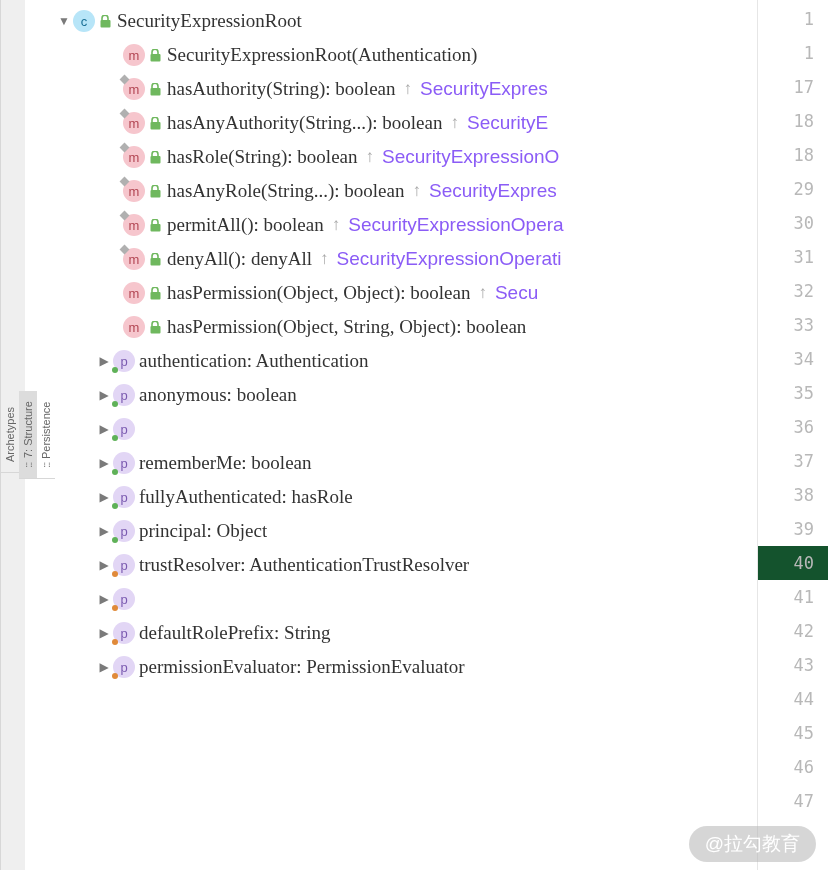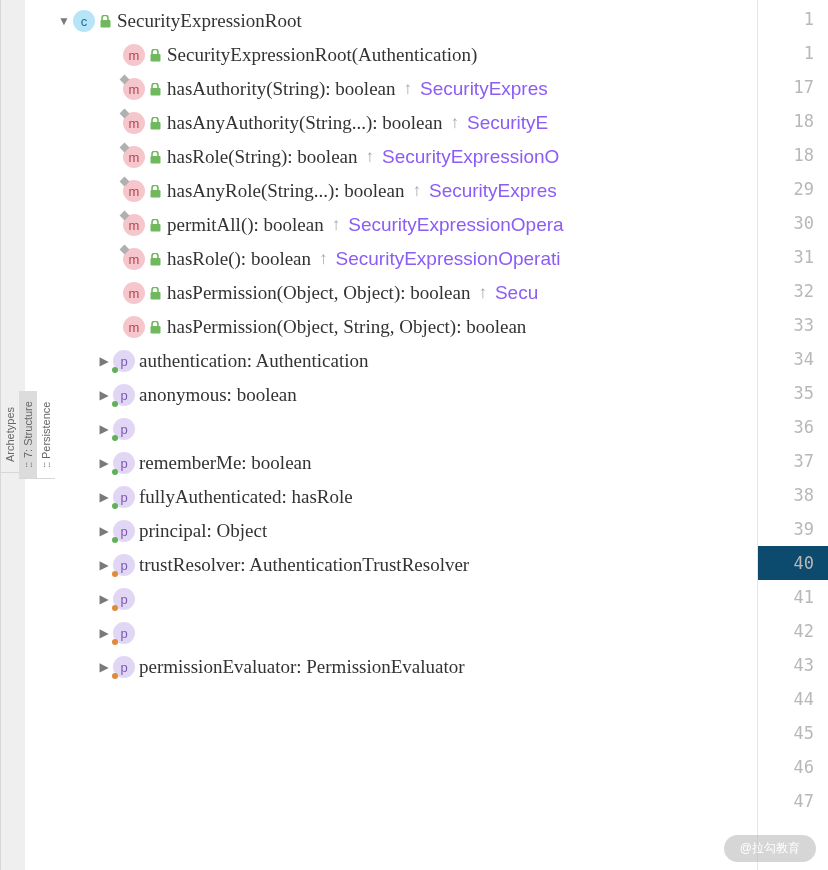--- a/index.html
+++ b/index.html
@@ -20,22 +20,22 @@
   .dot-green{position:absolute;width:6px;height:6px;border-radius:3px;background:#5fb158;bottom:-1px;left:-1px;}
   .dot-orange{position:absolute;width:6px;height:6px;border-radius:3px;background:#e08a3a;bottom:-1px;left:-1px;}
   .corner-grey{position:absolute;width:7px;height:7px;background:#b0b0b0;top:-2px;left:-2px;transform:rotate(45deg);}
   .lock{width:12px;height:14px;margin-right:6px;display:flex;align-items:center;justify-content:center;flex:0 0 12px;}
   .lock svg{display:block;}
   .label{flex:0 1 auto;overflow:hidden;font-family:Liberation Serif, serif;}
   .origin{color:#8b5cf6;margin-left:8px;flex:0 1 auto;overflow:hidden;}
   .arrowup{color:#a8a8a8;margin-left:8px;font-size:17px;}
   .gutter{width:70px;border-left:1px solid #e6e6e6;background:#fff;padding-top:2px;}
   .gutter .ln{height:34px;display:flex;align-items:center;justify-content:flex-end;padding-right:14px;color:#b8b8b8;font-family:Menlo,Consolas,monospace;font-size:17px;}
-  .gutter .ln.hl{background:#0c4a6e;text-align:right;}
-  .watermark{position:absolute;right:12px;bottom:8px;background:rgba(180,180,180,.55);color:#fff;font-size:12px;padding:5px 16px;border-radius:20px;pointer-events:none;}
+  .gutter .ln.hl{background:#14532d;text-align:right;}
+  .watermark{position:absolute;right:12px;bottom:8px;background:rgba(180,180,180,.55);color:#fff;font-size:19px;padding:5px 16px;border-radius:20px;pointer-events:none;}
 </style>
 </head>
 <body>
 
 <div class="app">
   <div class="leftbar">
     <div class="slot">
         <span>Archetypes</span>
       </div>
     <div class="slot active">
@@ -146,21 +146,21 @@
         <div class="row">
           <span class="tw"></span>
           <span class="sp" style="width:50px"></span>
           <span class="badge m">m<span class="corner-grey"></span></span>
           <span class="lock">
             <svg width="11" height="13" viewBox="0 0 11 13">
               <path d="M2 5 V3.2 a3 3 0 0 1 6 0 V5" fill="none" stroke="#6fb85e" stroke-width="1.6"></path>
               <rect x="0.5" y="5" width="10" height="7.5" rx="1" fill="#6fb85e"></rect>
             </svg>
           </span>
-          <span class="label">hasRole(): boolean</span>
+          <span class="label">denyAll(): denyAll</span>
           <span class="arrowup">↑</span>
           <span class="origin">SecurityExpressionOperati</span>
         </div>
         <div class="row">
           <span class="tw"></span>
           <span class="sp" style="width:50px"></span>
           <span class="badge m">m</span>
           <span class="lock">
             <svg width="11" height="13" viewBox="0 0 11 13">
               <path d="M2 5 V3.2 a3 3 0 0 1 6 0 V5" fill="none" stroke="#6fb85e" stroke-width="1.6"></path>
@@ -226,20 +226,21 @@
         </div>
         <div class="row">
           <span class="sp" style="width:40px"></span>
           <span class="tw">▶</span>
           <span class="badge p">p<span class="dot-orange"></span></span>
         </div>
         <div class="row">
           <span class="sp" style="width:40px"></span>
           <span class="tw">▶</span>
           <span class="badge p">p<span class="dot-orange"></span></span>
+          <span class="label">defaultRolePrefix: String</span>
         </div>
         <div class="row">
           <span class="sp" style="width:40px"></span>
           <span class="tw">▶</span>
           <span class="badge p">p<span class="dot-orange"></span></span>
           <span class="label">permissionEvaluator: PermissionEvaluator</span>
         </div>
       </div>
     <div class="gutter" id="gutter">
         <div class="ln">1</div>

